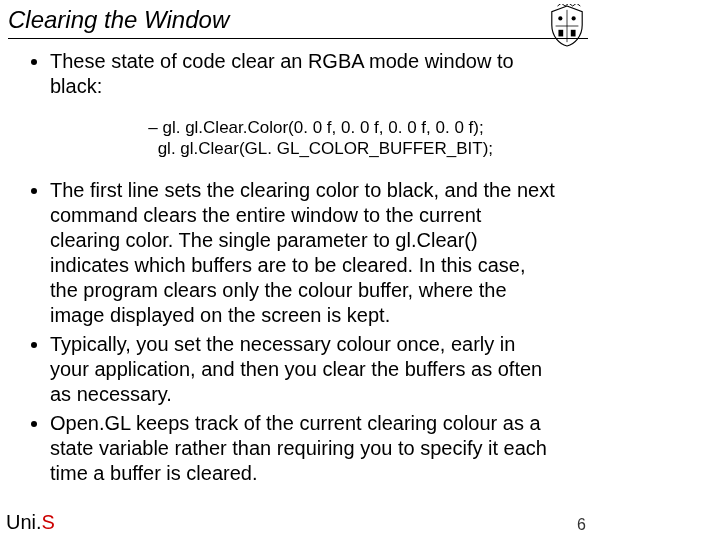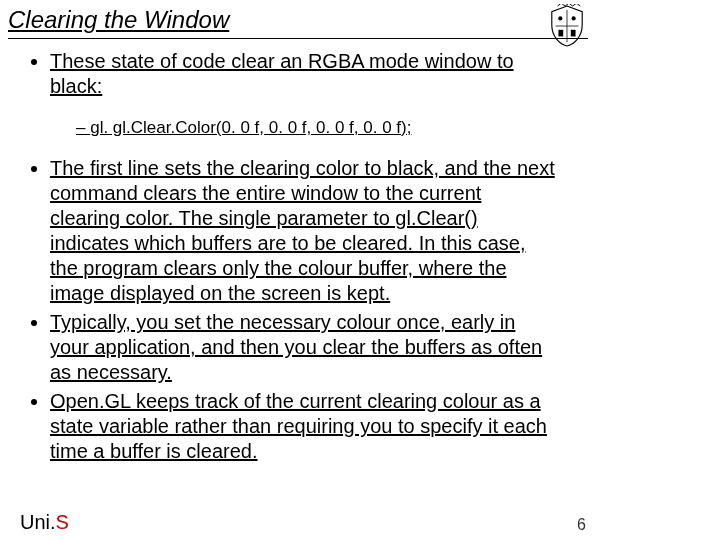--- a/index.html
+++ b/index.html
@@ -11,21 +11,20 @@
     font-family: Arial, Helvetica, sans-serif;
     color: #000;
     position: relative;
     overflow: hidden;
   }
   .slide {
     width: 596px;
     height: 540px;
     position: relative;
     box-sizing: border-box;
-    text-decoration: underline;
   }
   .title {
     font-style: italic;
     font-size: 24px;
     padding: 6px 8px 4px 8px;
   }
   .rule {
     border: none;
     border-top: 1px solid #000;
     margin: 0 8px 10px 8px;
@@ -45,31 +44,32 @@
   }
   ul.top > li {
     margin-bottom: 4px;
   }
   ul.sub {
     list-style-type: none;
     margin: 18px 0 18px 26px;
     padding: 0;
     font-size: 17px;
     line-height: 1.25;
+    text-align: center;
   }
   ul.sub > li::before {
     content: "– ";
   }
   ul.sub .codeblock {
     padding-left: 1.1em;
     display: block;
   }
   .footer-left {
     position: absolute;
-    left: 20px;
+    left: 6px;
     bottom: 6px;
     font-size: 20px;
   }
   .footer-left .uni { color: #000; }
   .footer-left .s   { color: #c00; }
   .footer-right {
     position: absolute;
     right: 10px;
     bottom: 6px;
     font-size: 16px;
@@ -97,20 +97,21 @@
   </div>
 
   <hr class="rule">
 
   <ul class="top">
     <li>
       <span>These state of code clear an RGBA mode window to black:</span>
       <ul class="sub">
         <li>
           <span>gl. gl.Clear.Color(0. 0 f, 0. 0 f, 0. 0 f, 0. 0 f);</span><br>
+          <span class="codeblock">gl. gl.Clear(GL. GL_COLOR_BUFFER_BIT);</span>
         </li>
       </ul>
     </li>
     <li>
       <span>The first line sets the clearing color to black, and the next command clears the entire window to the current clearing color. The single parameter to gl.Clear() indicates which buffers are to be cleared. In this case, the program clears only the colour buffer, where the image displayed on the screen is kept.</span>
     </li>
     <li>
       <span>Typically, you set the necessary colour once, early in your application, and then you clear the buffers as often as necessary.</span>
     </li>
     <li>

